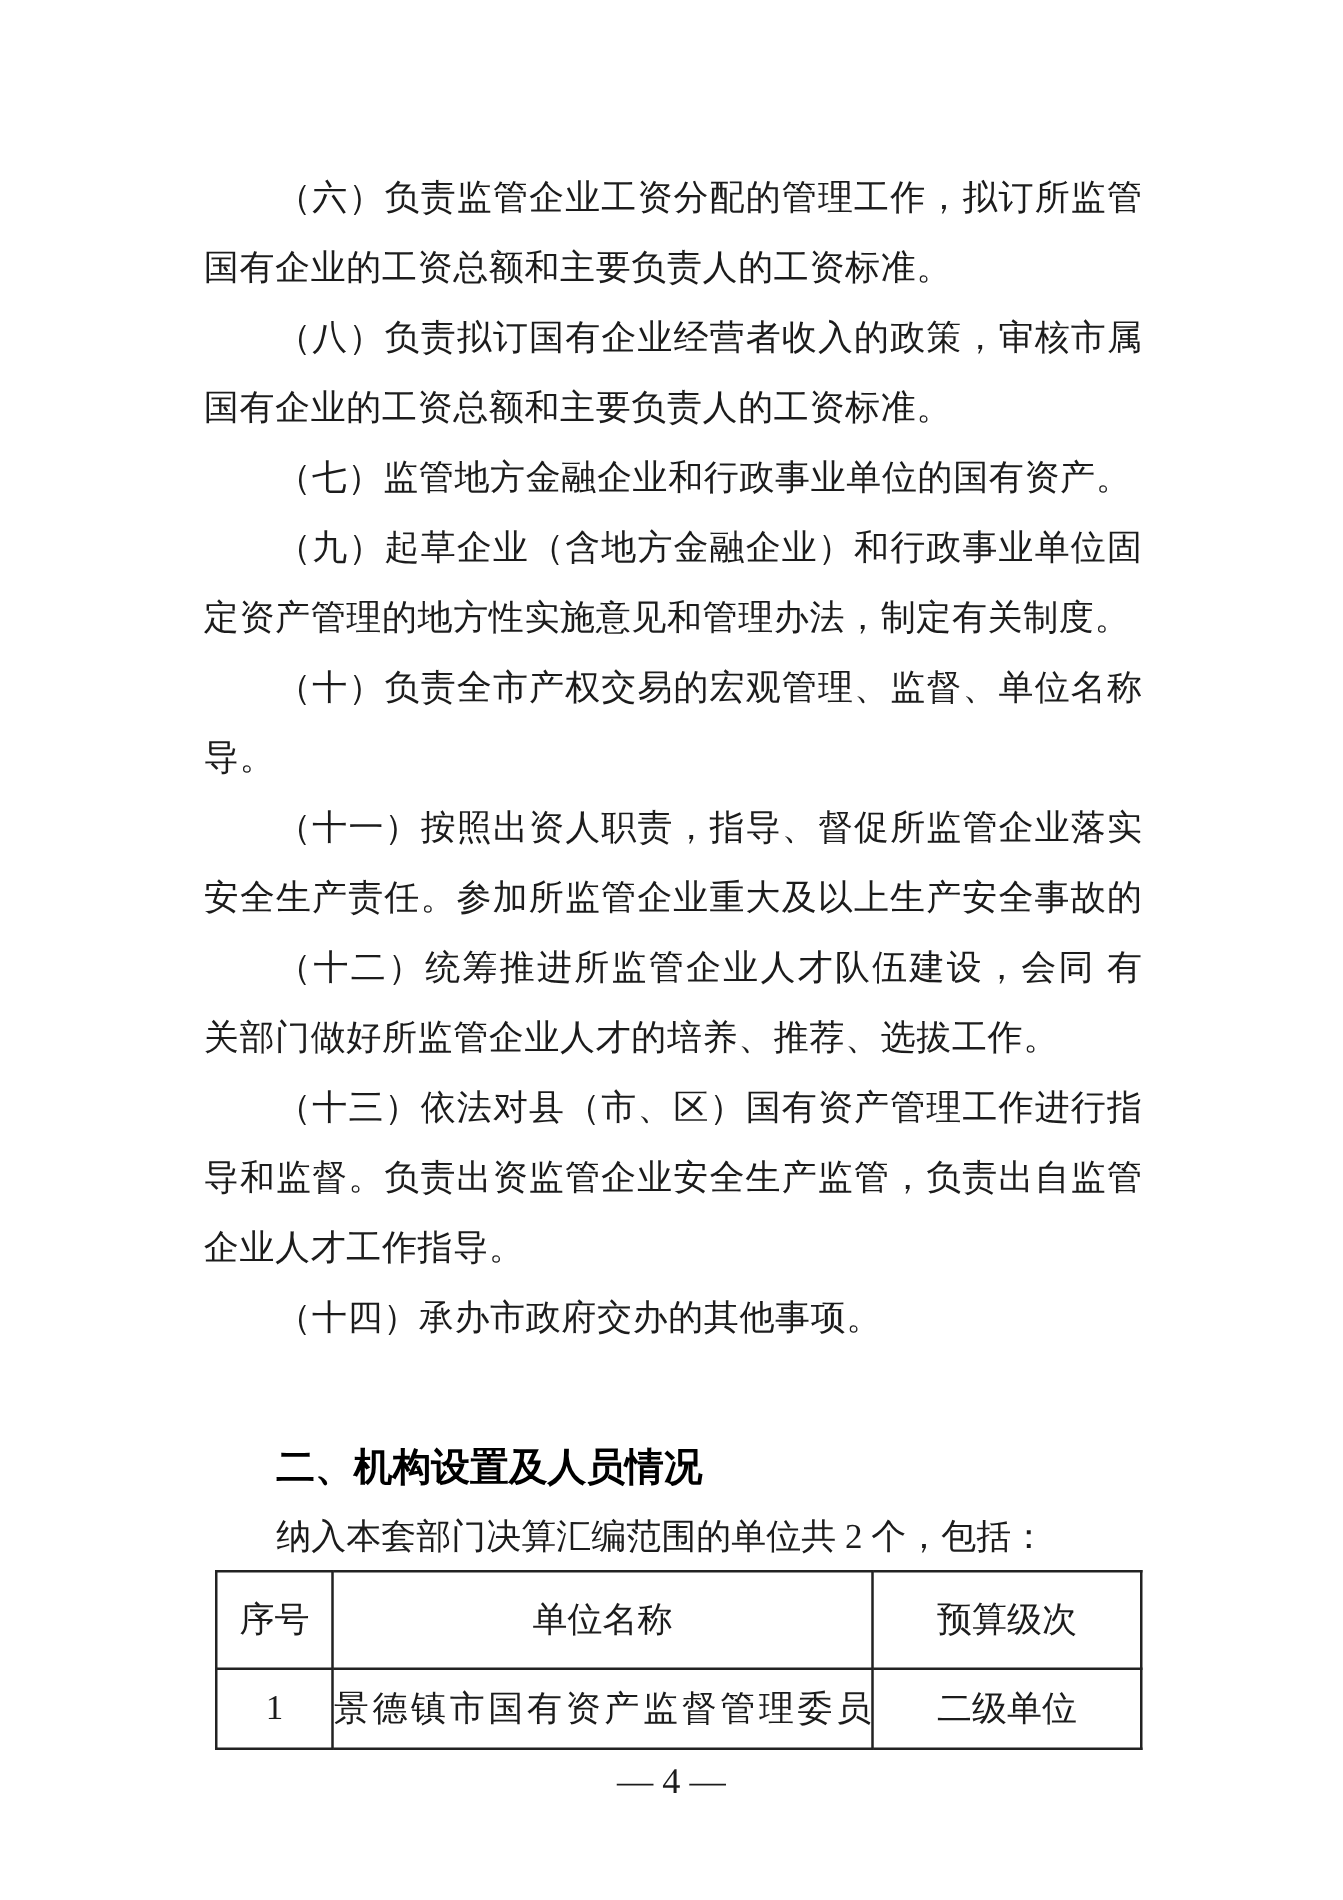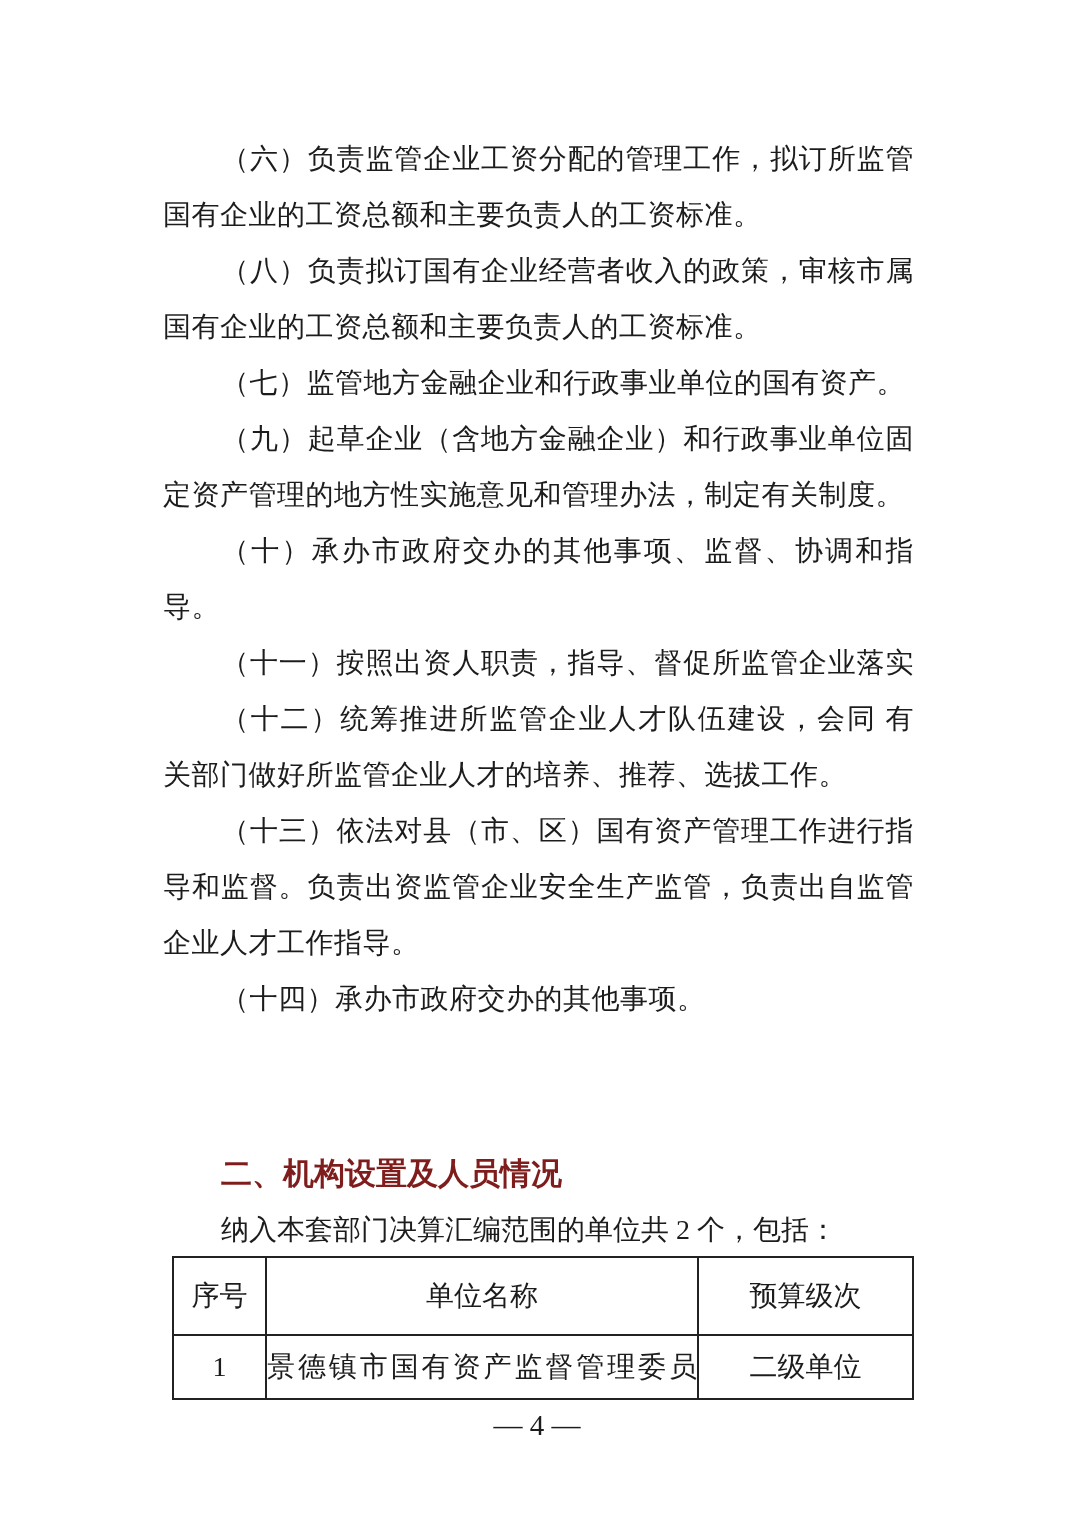--- a/index.html
+++ b/index.html
@@ -38,21 +38,21 @@
   .section-heading {
     position: absolute;
     top: 1146px;
     left: 163px;
     width: 751px;
     font-family: "Liberation Sans", "DejaVu Sans", sans-serif;
     font-weight: bold;
     font-size: 31px;
     line-height: 56px;
     text-indent: 58px;
-    color: #7f1d1d;
+    color: #000000;
   }
   .intro-line {
     position: absolute;
     top: 1202px;
     left: 163px;
     width: 751px;
     font-size: 28px;
     line-height: 56px;
     text-indent: 58px;
     white-space: pre-wrap;
@@ -115,26 +115,27 @@
     <div class="para">
       <div class="line indent">（七）监管地方金融企业和行政事业单位的国有资产。</div>
     </div>
 
     <div class="para">
       <div class="line indent fill">（九）起草企业（含地方金融企业）和行政事业单位固</div>
       <div class="line">定资产管理的地方性实施意见和管理办法，制定有关制度。</div>
     </div>
 
     <div class="para">
-      <div class="line indent fill">（十）承办市政府交办的其他事项、监督、协调和指</div>
+      <div class="line indent fill">（十）负责全市产权交易的宏观管理、监督、单位名称</div>
       <div class="line">导。</div>
     </div>
 
     <div class="para">
       <div class="line indent fill">（十一）按照出资人职责，指导、督促所监管企业落实</div>
+      <div class="line fill">安全生产责任。参加所监管企业重大及以上生产安全事故的</div>
     </div>
 
     <div class="para">
       <div class="line indent fill">（十二）统筹推进所监管企业人才队伍建设，会同 有</div>
       <div class="line">关部门做好所监管企业人才的培养、推荐、选拔工作。</div>
     </div>
 
     <div class="para">
       <div class="line indent fill">（十三）依法对县（市、区）国有资产管理工作进行指</div>
       <div class="line fill">导和监督。负责出资监管企业安全生产监管，负责出自监管</div>

